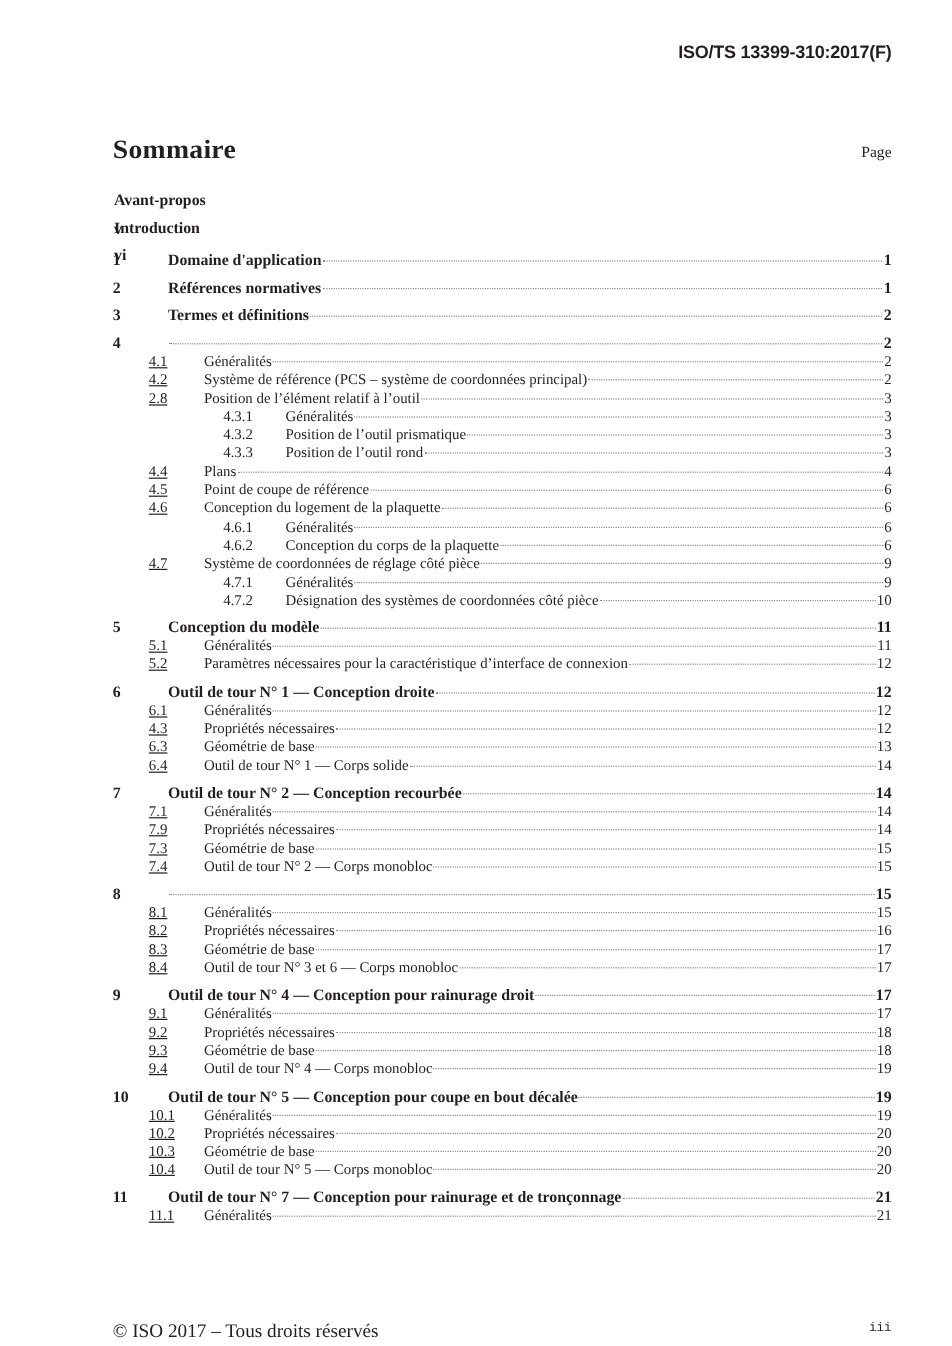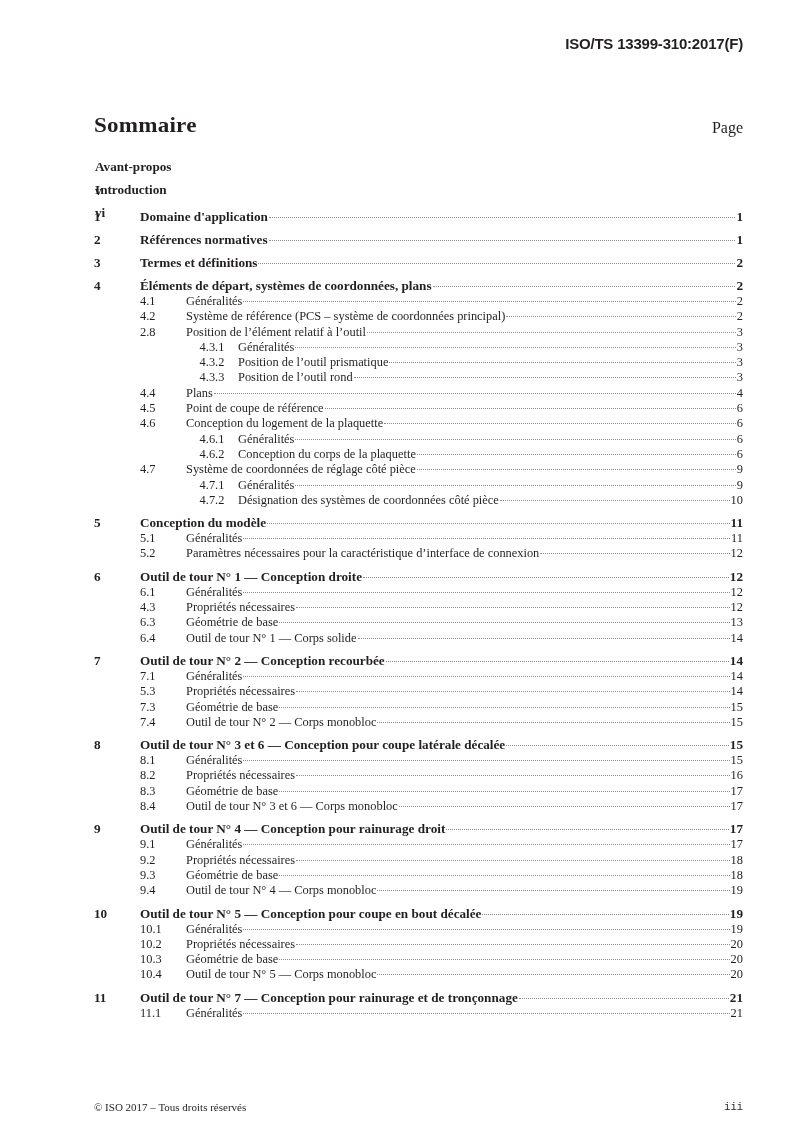--- a/index.html
+++ b/index.html
@@ -2,36 +2,36 @@
 <html><head>
 <meta charset="utf-8">
 <style>
   html, body { margin: 0; padding: 0; background: #ffffff; }
   body { width: 793px; height: 1122px; position: relative; overflow: hidden;
          font-family: "DejaVu Serif", "Liberation Serif", serif; color: #231f20; }
   .doc-id { position: absolute; top: 35px; right: 50px; font-weight: bold; font-size: 15px;
             font-family: Liberation Sans, sans-serif; letter-spacing: -0.2px; }
   .title { position: absolute; top: 112px; left: 94px; font-weight: bold; font-size: 22px;
            font-family: "Liberation Serif", serif; letter-spacing: 0.2px; transform: scaleX(1.05); transform-origin: left; }
-  .page-label { position: absolute; top: 119px; right: 50px; font-size: 16px;
+  .page-label { position: absolute; top: 119px; right: 50px; font-size: 13px;
                 font-family: "Liberation Serif", serif; }
   .toc { position: absolute; top: 156px; left: 94px; width: 649px; }
   .row { position: relative; display: flex; align-items: baseline; font-family: "Liberation Serif", serif;
          font-size: 12.4px; height: 15.3px; line-height: 15.3px; }
   .row.l0 { font-weight: bold; font-size: 13.2px; height: 22.5px; line-height: 22.5px; flex-direction: column; }
   .row.l1 { font-weight: bold; font-size: 13.2px; height: 17px; line-height: 17px; margin-top: 6px; }
   .row.l1.first { margin-top: 7px; }
   .num { flex: 0 0 auto; }
   .row.l1 .num { width: 46px; }
-  .row.l2 .num { width: 46px; margin-left: 46px; }
-  .row.l3 .num { width: 52px; margin-left: 92px; text-align: center; }
+  .row.l2 .num { width: 46px; margin-left: 30px; text-decoration: underline; }
+  .row.l3 .num { width: 52px; margin-left: 92px; }
   .txt { flex: 0 0 auto; white-space: nowrap; }
   .dots { flex: 1 1 auto; border-bottom: 1px dotted #8a8a8a; margin: 0 1px; transform: translateY(-3px); height: 0; }
   .pg { flex: 0 0 auto; text-align: right; }
-  .footer-left { position: absolute; top: 1101px; left: 94px; font-size: 11px; font-family: "Liberation Serif", serif; }
+  .footer-left { position: absolute; top: 1101px; left: 94px; font-size: 16px; font-family: "Liberation Serif", serif; }
   .footer-right { position: absolute; top: 1101px; right: 50px; font-size: 10.5px; font-family: Liberation Mono, monospace; }
 </style>
 </head>
 <body>
 
 <div class="doc-id">ISO/TS 13399-310:2017(F)</div>
 <div class="title">Sommaire</div>
 <div class="page-label">Page</div>
 
 <div class="toc" id="toc">
@@ -58,21 +58,20 @@
       <span class="pg">1</span>
     </div>
     <div class="row l1">
       <span class="num">3</span>
       <span class="txt">Termes et définitions</span>
       <span class="dots"></span>
       <span class="pg">2</span>
     </div>
     <div class="row l1">
       <span class="num">4</span>
-      <span class="txt">Éléments de départ, systèmes de coordonnées, plans</span>
       <span class="dots"></span>
       <span class="pg">2</span>
     </div>
     <div class="row l2">
       <span class="num">4.1</span>
       <span class="txt">Généralités</span>
       <span class="dots"></span>
       <span class="pg">2</span>
     </div>
     <div class="row l2">
@@ -207,40 +206,39 @@
       <span class="dots"></span>
       <span class="pg">14</span>
     </div>
     <div class="row l2">
       <span class="num">7.1</span>
       <span class="txt">Généralités</span>
       <span class="dots"></span>
       <span class="pg">14</span>
     </div>
     <div class="row l2">
-      <span class="num">5.3</span>
+      <span class="num">7.9</span>
       <span class="txt">Propriétés nécessaires</span>
       <span class="dots"></span>
       <span class="pg">14</span>
     </div>
     <div class="row l2">
       <span class="num">7.3</span>
       <span class="txt">Géométrie de base</span>
       <span class="dots"></span>
       <span class="pg">15</span>
     </div>
     <div class="row l2">
       <span class="num">7.4</span>
       <span class="txt">Outil de tour N° 2 — Corps monobloc</span>
       <span class="dots"></span>
       <span class="pg">15</span>
     </div>
     <div class="row l1">
       <span class="num">8</span>
-      <span class="txt">Outil de tour N° 3 et 6 — Conception pour coupe latérale décalée</span>
       <span class="dots"></span>
       <span class="pg">15</span>
     </div>
     <div class="row l2">
       <span class="num">8.1</span>
       <span class="txt">Généralités</span>
       <span class="dots"></span>
       <span class="pg">15</span>
     </div>
     <div class="row l2">

